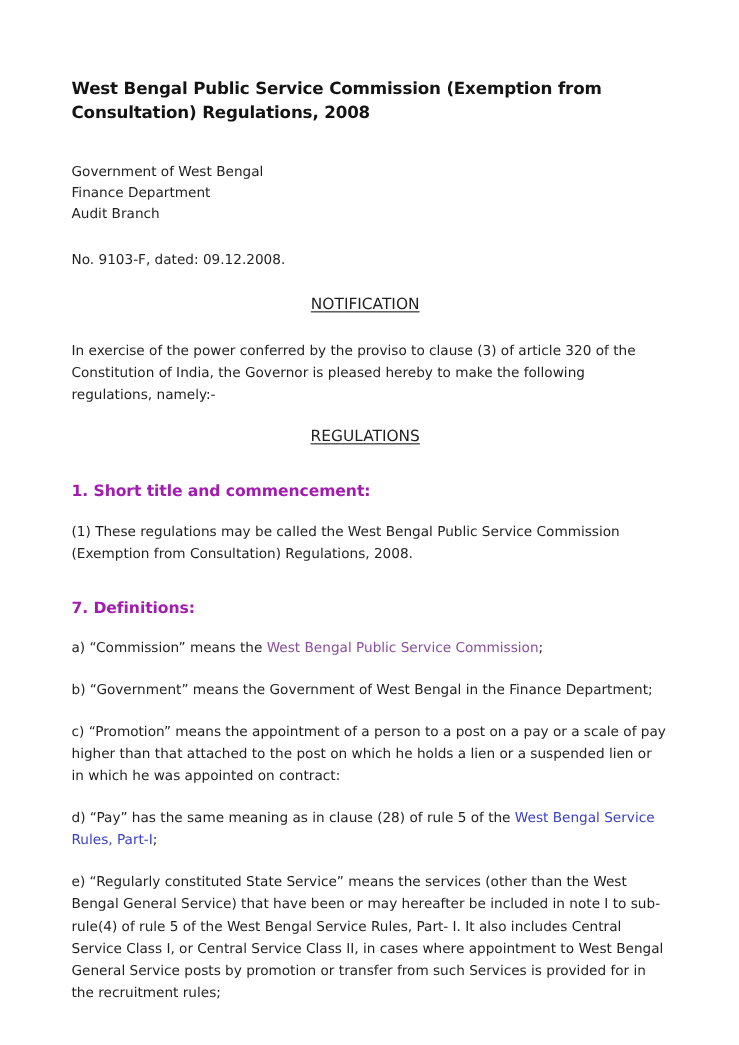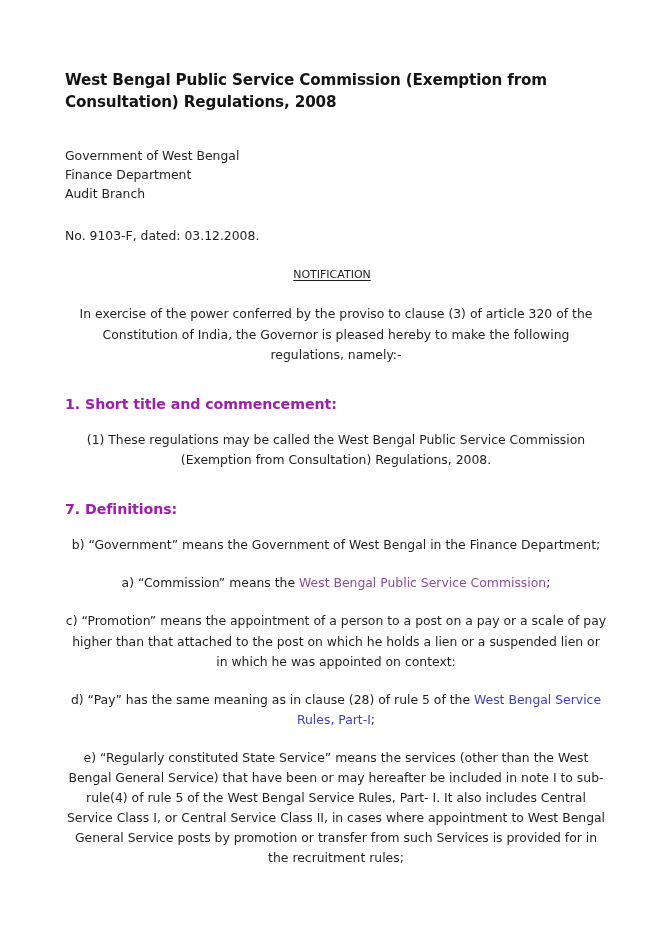--- a/index.html
+++ b/index.html
@@ -44,36 +44,36 @@
     white-space: nowrap;
   }
   .ref-line {
     font-size: 12.4px;
     line-height: 1.55;
     color: #1f1f1f;
     margin: 0 0 22px 0;
   }
   .centered-heading {
     text-align: center;
-    font-size: 11px;
+    font-size: 14px;
     line-height: 1.5;
     color: #1f1f1f;
     margin: 0 0 21px 0;
     padding-right: 8px;
   }
   .centered-heading span {
     text-decoration: underline;
     text-underline-offset: 2px;
   }
   .para {
     font-size: 12.4px;
     line-height: 1.62;
     color: #1f1f1f;
     margin: 0 0 18px 0;
-    text-align: center;
+    text-align: left;
   }
   .section-heading {
     font-size: 14.2px;
     font-weight: bold;
     color: #a21caf;
     line-height: 1.35;
     margin: 0 0 16px 0;
     letter-spacing: -0.005em;
   }
   .section-heading.spaced {
@@ -92,40 +92,43 @@
 <div class="page">
 
   <h1 class="doc-title">West Bengal Public Service Commission (Exemption from Consultation) Regulations, 2008</h1>
 
   <div class="centered-block">
     <div>Government of West Bengal</div>
     <div>Finance Department</div>
     <div>Audit Branch</div>
   </div>
 
-  <p class="ref-line">No. 9103-F, dated: 03.12.2008.</p>
+  <p class="ref-line">No. 9103-F, dated: 09.12.2008.</p>
 
   <div class="centered-heading">
     <span>NOTIFICATION</span>
   </div>
 
   <p class="para">In exercise of the power conferred by the proviso to clause (3) of article 320 of the Constitution of India, the Governor is pleased hereby to make the following regulations, namely:-</p>
 
+  <div class="centered-heading">
+    <span>REGULATIONS</span>
+  </div>
 
   <h2 class="section-heading spaced">1. Short title and commencement:</h2>
 
   <p class="para">(1) These regulations may be called the West Bengal Public Service Commission (Exemption from Consultation) Regulations, 2008.</p>
 
 
   <h2 class="section-heading spaced">7. Definitions:</h2>
 
 
+  <p class="para"><span>a) “Commission” means the </span><a class="lnk lnk-visited">West Bengal Public Service Commission</a><span>;</span></p>
+
   <p class="para">b) “Government” means the Government of West Bengal in the Finance Department;</p>
 
-  <p class="para"><span>a) “Commission” means the </span><a class="lnk lnk-visited">West Bengal Public Service Commission</a><span>;</span></p>
-
-  <p class="para">c) “Promotion” means the appointment of a person to a post on a pay or a scale of pay higher than that attached to the post on which he holds a lien or a suspended lien or in which he was appointed on context:</p>
+  <p class="para">c) “Promotion” means the appointment of a person to a post on a pay or a scale of pay higher than that attached to the post on which he holds a lien or a suspended lien or in which he was appointed on contract:</p>
 
   <p class="para"><span>d) “Pay” has the same meaning as in clause (28) of rule 5 of the </span><a class="lnk lnk-unvisited">West Bengal Service Rules, Part-I</a><span>;</span></p>
 
   <p class="para">e) “Regularly constituted State Service” means the services (other than the West Bengal General Service) that have been or may hereafter be included in note I to sub-rule(4) of rule 5 of the West Bengal Service Rules, Part- I. It also includes Central Service Class I, or Central Service Class II, in cases where appointment to West Bengal General Service posts by promotion or transfer from such Services is provided for in the recruitment rules;</p>
 
 </div>
 
 </body></html>

